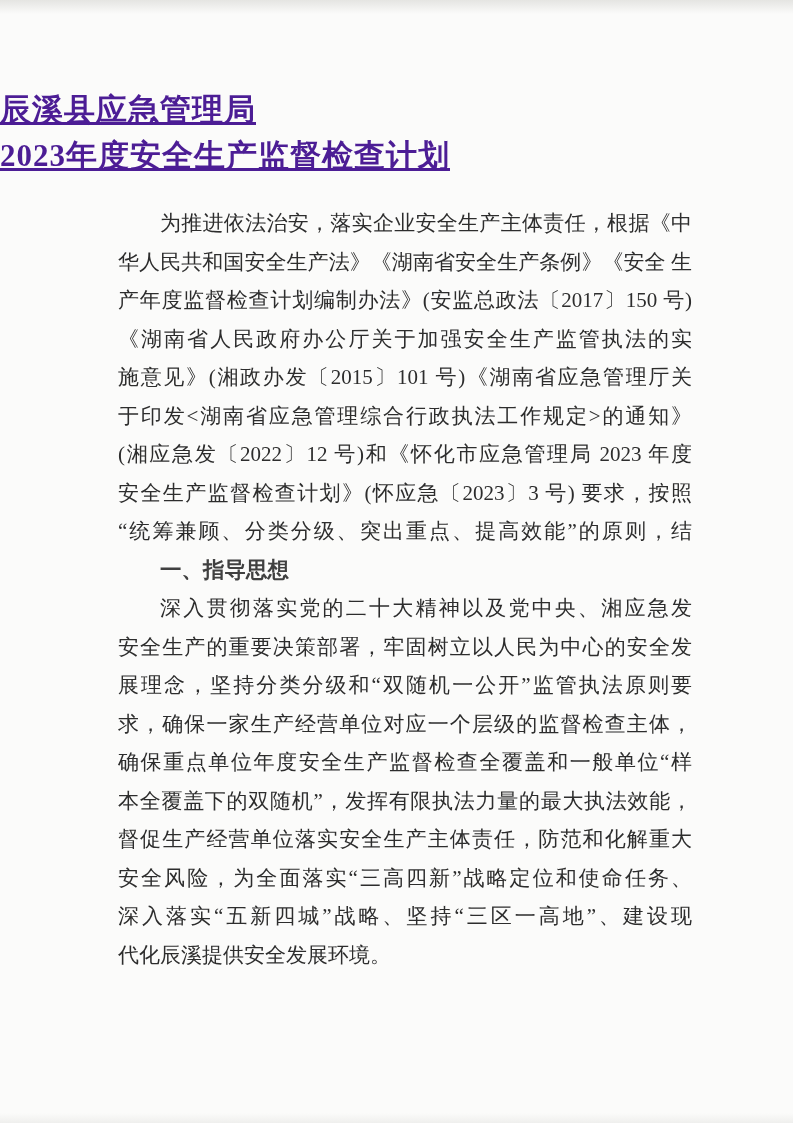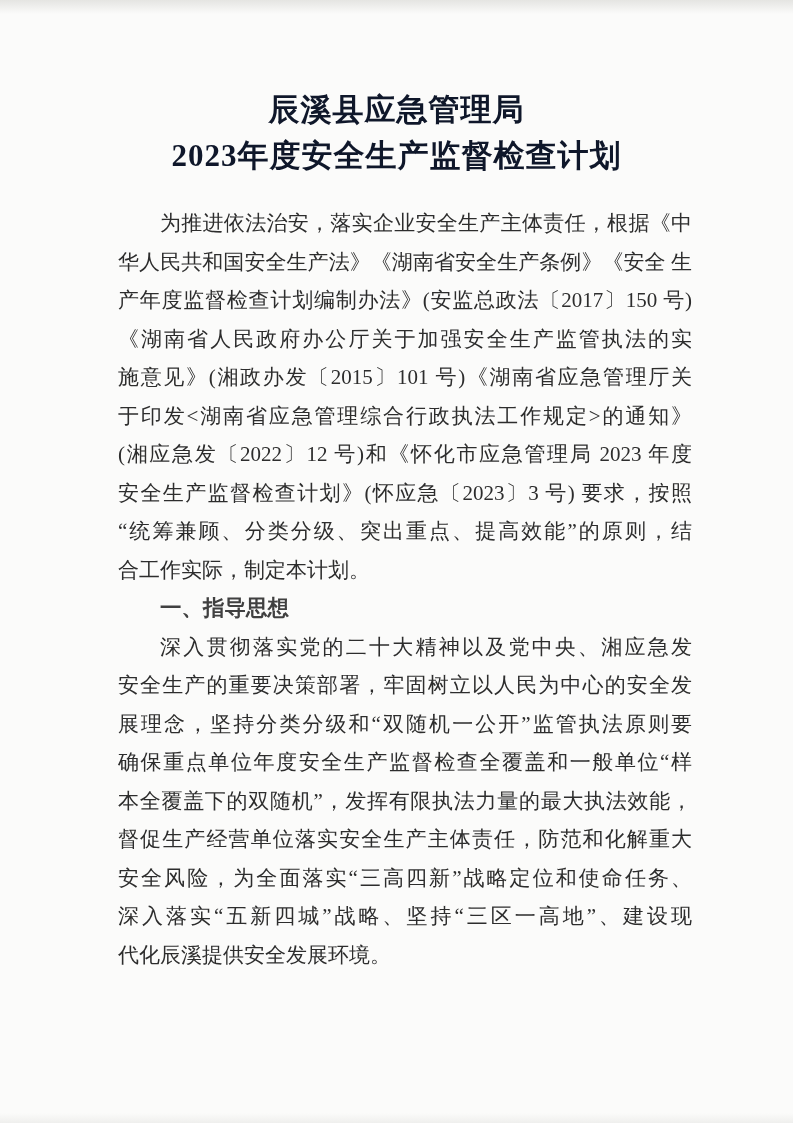--- a/index.html
+++ b/index.html
@@ -29,26 +29,27 @@
     bottom: 0; left: 0; right: 0;
     height: 10px;
     background: linear-gradient(to top, rgba(225,225,222,0.45), rgba(251,251,250,0));
     pointer-events: none;
   }
   .title-block {
     position: absolute;
     top: 87px;
     left: 0;
     width: 100%;
-    text-align: center;
+    text-align: left;
     font-weight: bold;
     font-size: 31px;
     line-height: 46px;
     letter-spacing: 1px;
-    color: #0f172a;
+    color: #4c1d95;
+    text-decoration: underline;
   }
   .body-block {
     position: absolute;
     top: 204px;
     left: 106px;
     width: 574px;
     font-size: 21px;
     color: #2d2d2d;
     margin-left: 12px;
   }
@@ -88,27 +89,27 @@
   <div class="body-block">
     <div class="line indent">为推进依法治安，落实企业安全生产主体责任，根据《中</div>
     <div class="line">华人民共和国安全生产法》《湖南省安全生产条例》《安全 生</div>
     <div class="line">产年度监督检查计划编制办法》(安监总政法〔2017〕150 号)</div>
     <div class="line">《湖南省人民政府办公厅关于加强安全生产监管执法的实</div>
     <div class="line">施意见》(湘政办发〔2015〕101 号)《湖南省应急管理厅关</div>
     <div class="line">于印发&lt;湖南省应急管理综合行政执法工作规定&gt;的通知》</div>
     <div class="line">(湘应急发〔2022〕12 号)和《怀化市应急管理局 2023 年度</div>
     <div class="line">安全生产监督检查计划》(怀应急〔2023〕3 号) 要求，按照</div>
     <div class="line">“统筹兼顾、分类分级、突出重点、提高效能”的原则，结</div>
-    <div class="line no-fill">合工作实际，制定本计划。</div>
 
     <div class="line heading no-fill indent">一、指导思想</div>
 
     <div class="line indent">深入贯彻落实党的二十大精神以及党中央、湘应急发</div>
     <div class="line">安全生产的重要决策部署，牢固树立以人民为中心的安全发</div>
     <div class="line">展理念，坚持分类分级和“双随机一公开”监管执法原则要</div>
+    <div class="line">求，确保一家生产经营单位对应一个层级的监督检查主体，</div>
     <div class="line">确保重点单位年度安全生产监督检查全覆盖和一般单位“样</div>
     <div class="line">本全覆盖下的双随机”，发挥有限执法力量的最大执法效能，</div>
     <div class="line">督促生产经营单位落实安全生产主体责任，防范和化解重大</div>
     <div class="line">安全风险，为全面落实“三高四新”战略定位和使命任务、</div>
     <div class="line">深入落实“五新四城”战略、坚持“三区一高地”、建设现</div>
     <div class="line no-fill">代化辰溪提供安全发展环境。</div>
   </div>
 </div>
 
 </body></html>

